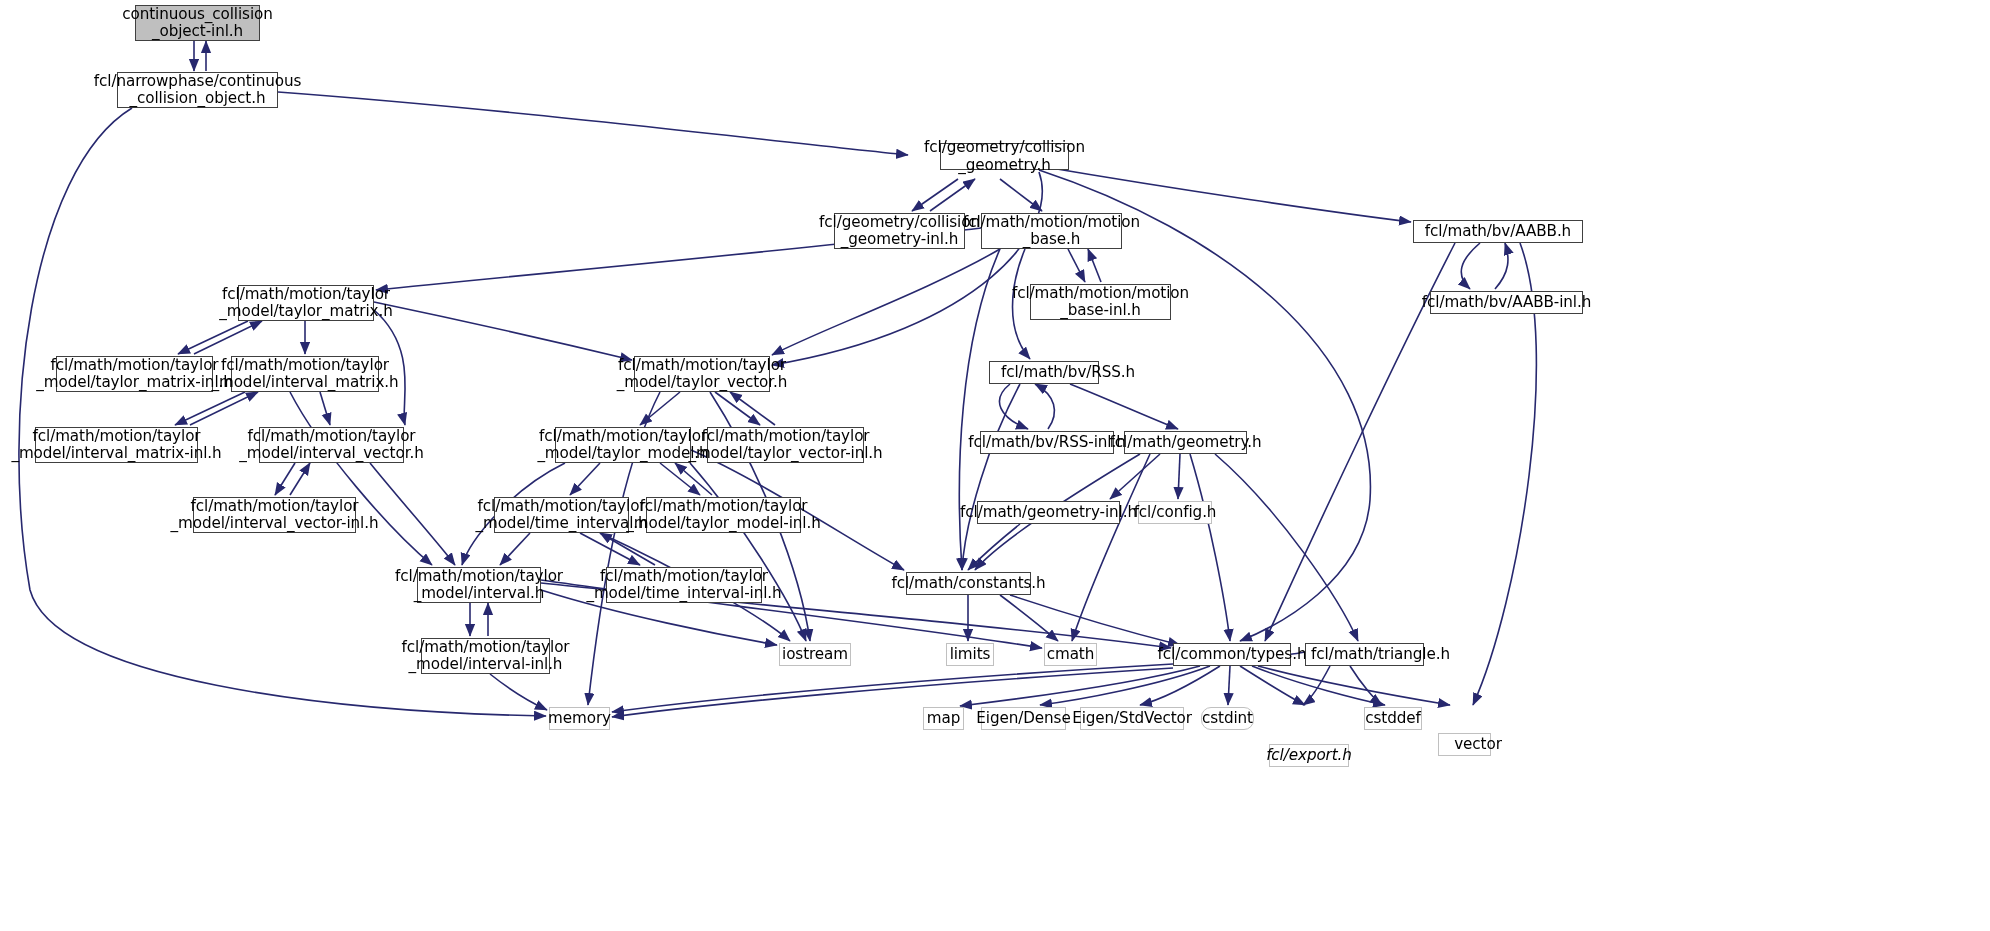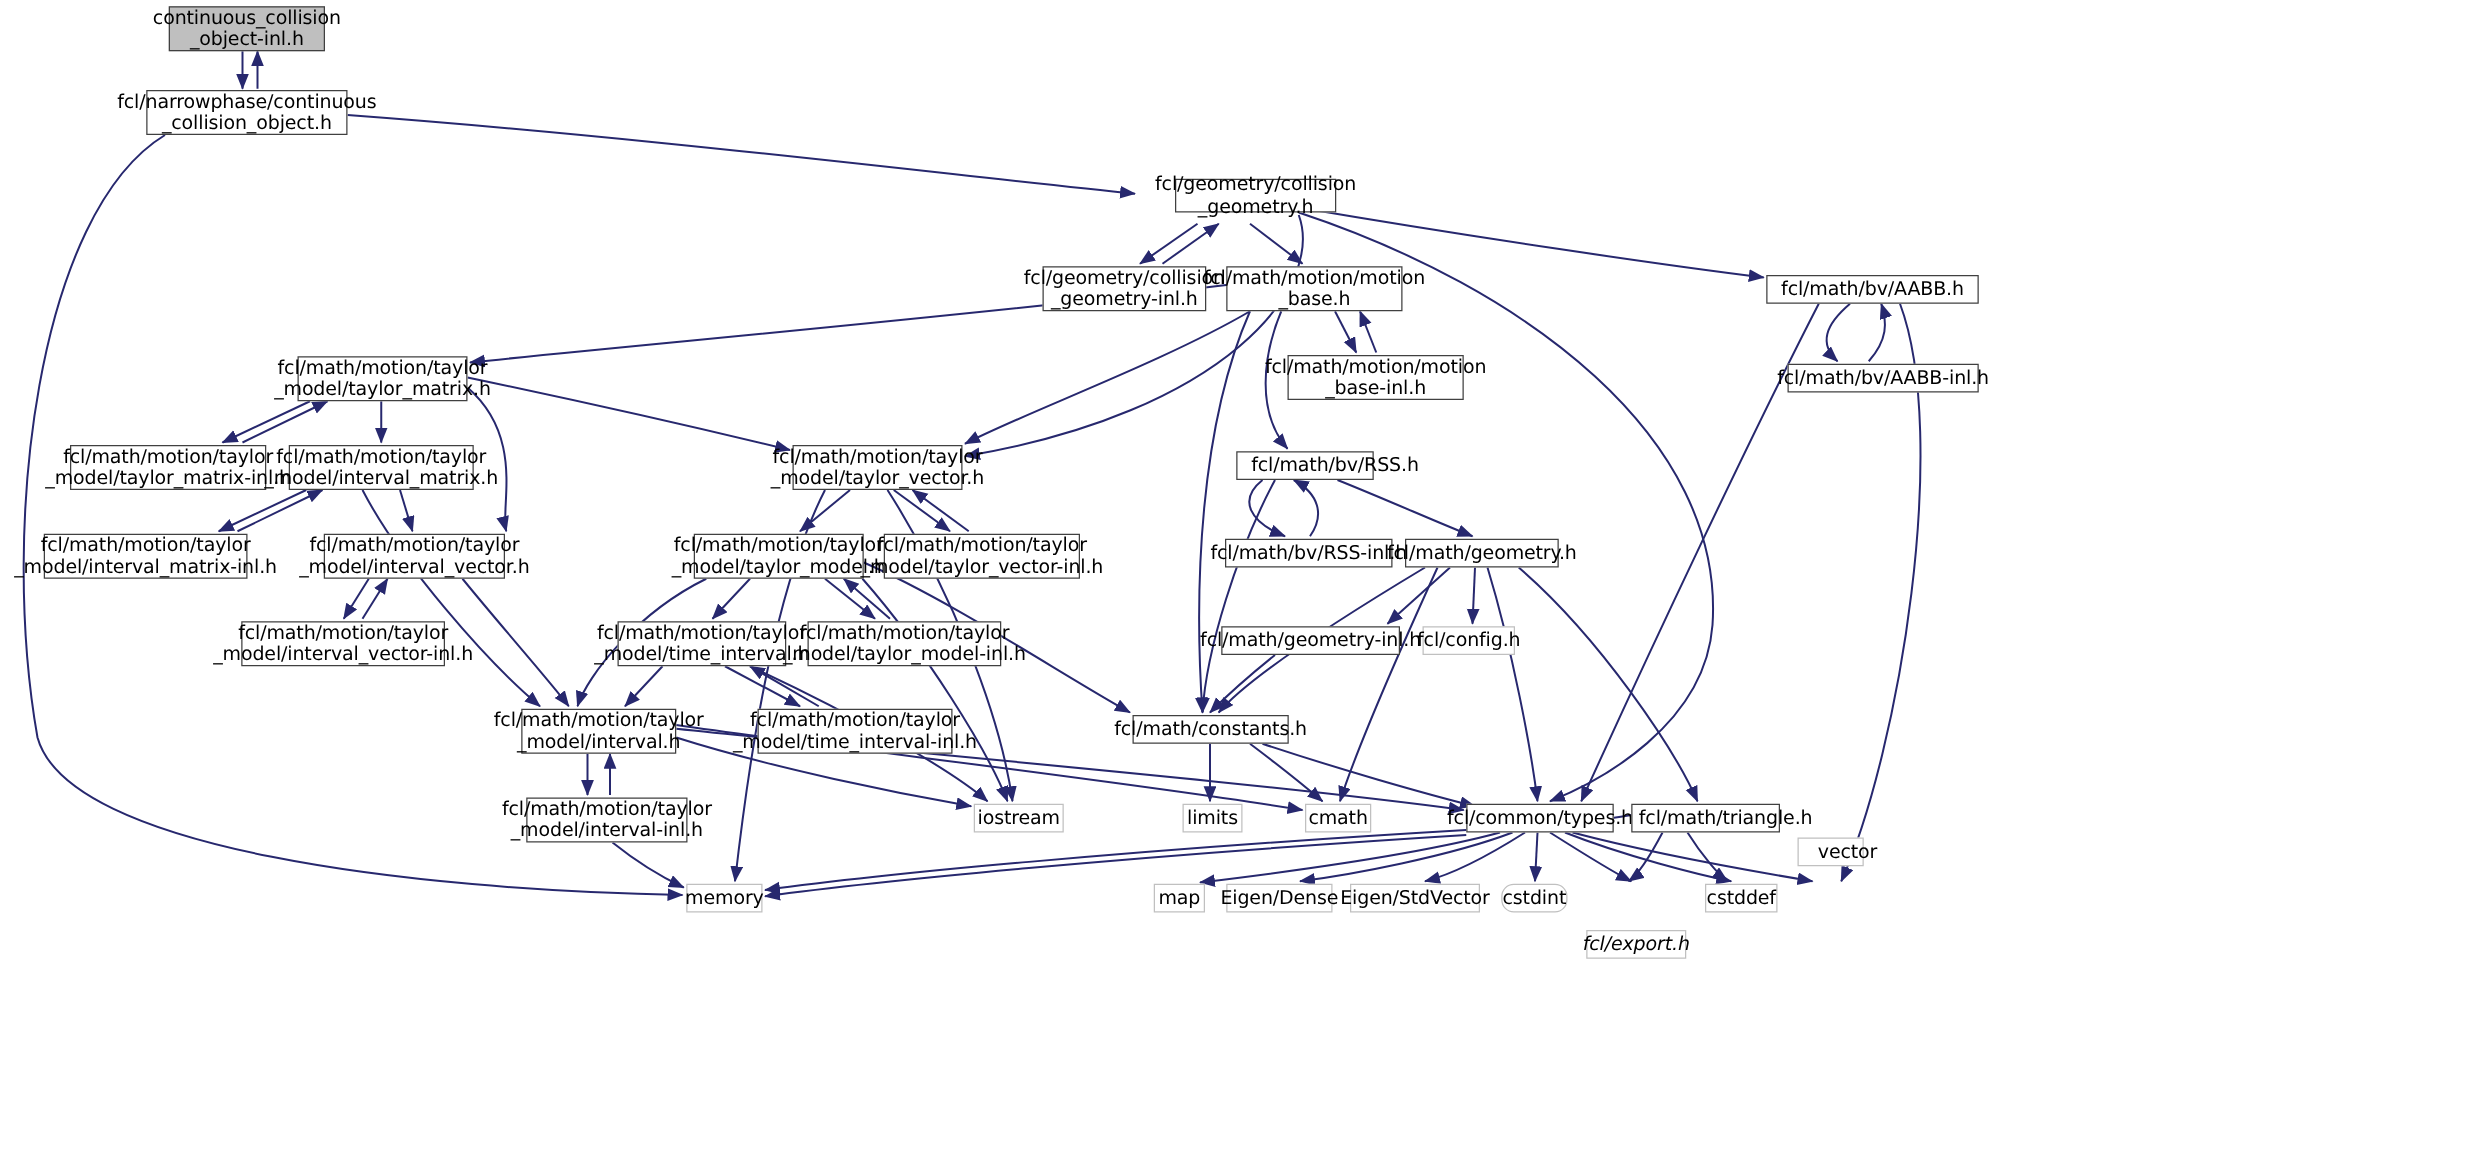--- a/index.html
+++ b/index.html
@@ -193,15 +193,15 @@
       <div class="node leaf" style="left: 1044px; top: 643px; width: 53px; height: 23px;">cmath</div>
       <div class="node" style="left: 1173px; top: 643px; width: 118px; height: 23px;">fcl/common/types.h</div>
       <div class="node" style="left: 1305px; top: 643px; width: 119px; height: 23px; padding-left: 32px;">fcl/math/triangle.h</div>
       <div class="node leaf" style="left: 549px; top: 707px; width: 61px; height: 23px;">memory</div>
       <div class="node leaf" style="left: 923px; top: 707px; width: 41px; height: 23px; text-align: right;">map</div>
       <div class="node leaf" style="left: 981px; top: 707px; width: 85px; height: 23px;">Eigen/Dense</div>
       <div class="node leaf" style="left: 1080px; top: 707px; width: 104px; height: 23px;">Eigen/StdVector</div>
       <div class="node leaf" style="left: 1201px; top: 707px; width: 53px; height: 23px; border-radius: 10px;">cstdint</div>
       <div class="node leaf" style="left: 1269px; top: 744px; width: 80px; height: 23px; font-style: italic;">fcl/export.h</div>
       <div class="node leaf" style="left: 1364px; top: 707px; width: 58px; height: 23px;">cstddef</div>
-      <div class="node leaf" style="left: 1438px; top: 670px; width: 53px; height: 23px; padding-left: 27px;">vector</div>
+      <div class="node leaf" style="left: 1438px; top: 733px; width: 53px; height: 23px; padding-left: 27px;">vector</div>
     </div>
 </div>
 
 </body></html>

